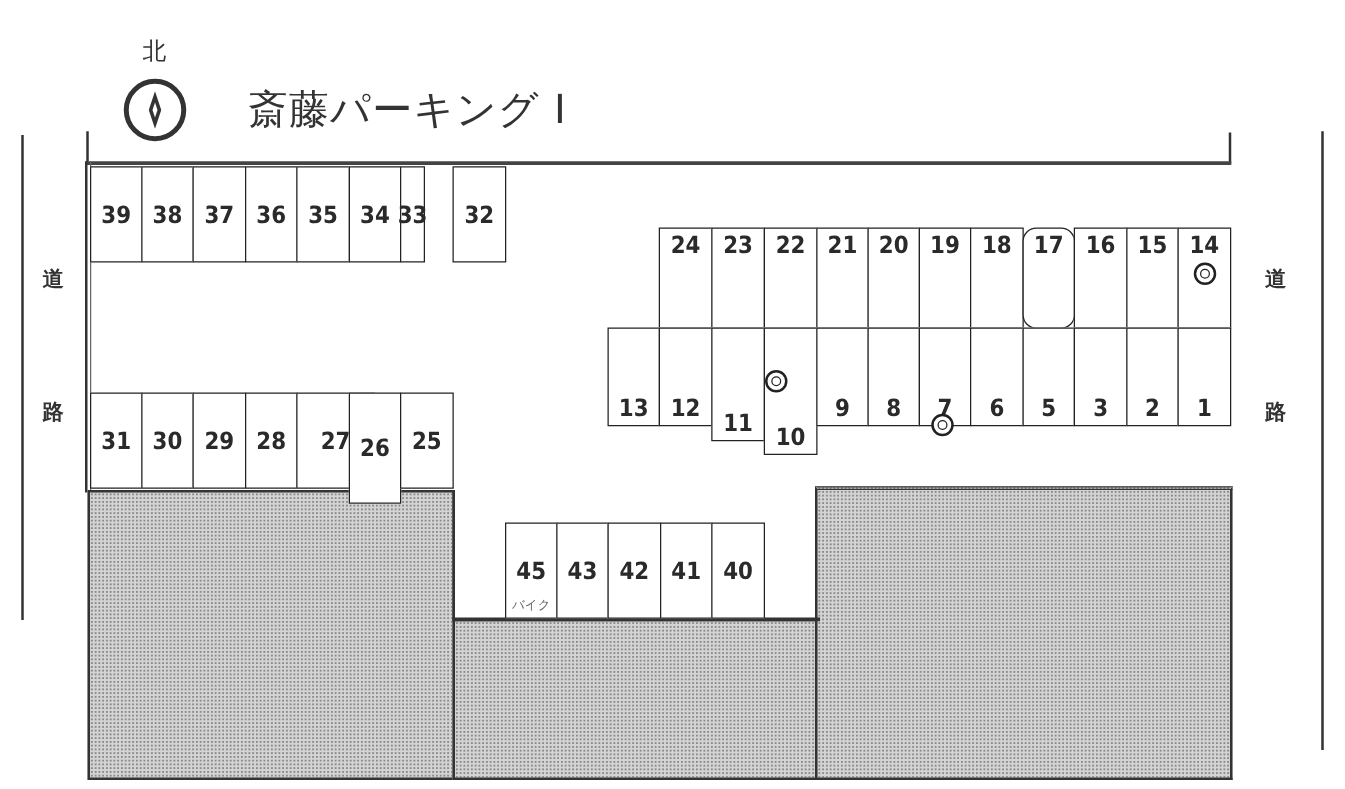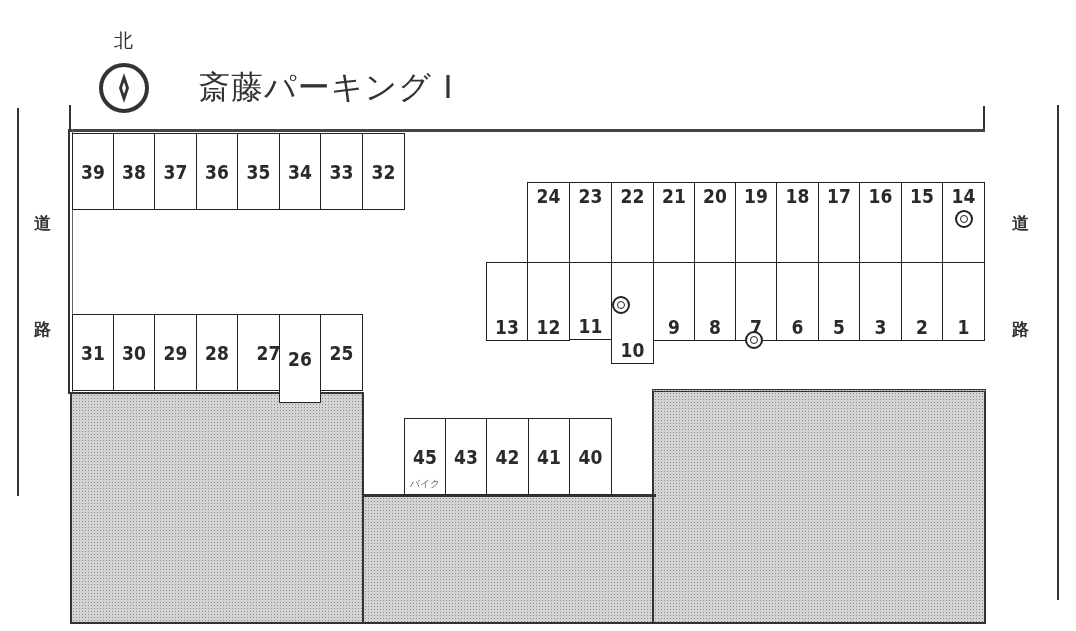--- a/index.html
+++ b/index.html
@@ -63,21 +63,21 @@
 <div class="abs" style="left:362px; top:392px; width:4px; height:105px; border-left:2px solid #333;"></div>
 <div class="abs" style="left:362px; top:494px; width:294px; height:3px; background:#333;"></div>
 
 <div>
   <div class="stall" style="left:72px;  top:133px; width:42px; height:77px;">39</div>
   <div class="stall" style="left:113px; top:133px; width:42px; height:77px;">38</div>
   <div class="stall" style="left:154px; top:133px; width:43px; height:77px;">37</div>
   <div class="stall" style="left:196px; top:133px; width:42px; height:77px;">36</div>
   <div class="stall" style="left:237px; top:133px; width:43px; height:77px;">35</div>
   <div class="stall" style="left:279px; top:133px; width:42px; height:77px;">34</div>
-  <div class="stall" style="left:320px; top:133px; width:43px; height:77px;">33</div>
+  <div class="stall" style="left:320px; top:133px; width:20px; height:77px;">33</div>
   <div class="stall" style="left:362px; top:133px; width:43px; height:77px;">32</div>
 </div>
 
 <div>
   <div class="stall" style="left:72px;  top:314px; width:42px; height:77px;">31</div>
   <div class="stall" style="left:113px; top:314px; width:42px; height:77px;">30</div>
   <div class="stall" style="left:154px; top:314px; width:43px; height:77px;">29</div>
   <div class="stall" style="left:196px; top:314px; width:42px; height:77px;">28</div>
   <div class="stall" style="left:237px; top:314px; width:63px; height:77px;">27</div>
   <div class="stall" style="left:279px; top:314px; width:42px; height:89px;">26</div>
@@ -85,30 +85,30 @@
 </div>
 
 <div>
   <div class="stall top" style="left:527px; top:182px; width:43px; height:81px;">24</div>
   <div class="stall top" style="left:569px; top:182px; width:43px; height:81px;">23</div>
   <div class="stall top" style="left:611px; top:182px; width:43px; height:81px;">22</div>
   <div class="stall top" style="left:653px; top:182px; width:42px; height:81px;">21</div>
   <div class="stall top" style="left:694px; top:182px; width:42px; height:81px;">20</div>
   <div class="stall top" style="left:735px; top:182px; width:42px; height:81px;">19</div>
   <div class="stall top" style="left:776px; top:182px; width:43px; height:81px;">18</div>
-  <div class="stall top" style="left:818px; top:182px; width:42px; height:81px;">17</div>
+  <div class="stall top" style="left:818px; top:182px; width:42px; height:81px;border-radius:11px;">17</div>
   <div class="stall top" style="left:859px; top:182px; width:43px; height:81px;">16</div>
   <div class="stall top" style="left:901px; top:182px; width:42px; height:81px;">15</div>
   <div class="stall top" style="left:942px; top:182px; width:43px; height:81px;">14</div>
 </div>
 
 <div>
   <div class="stall bottom" style="left:486px; top:262px; width:42px; height:79px;">13</div>
   <div class="stall bottom" style="left:527px; top:262px; width:43px; height:79px;">12</div>
-  <div class="stall bottom" style="left:569px; top:262px; width:43px; height:78px;">11</div>
+  <div class="stall bottom" style="left:569px; top:262px; width:43px; height:91px;">11</div>
   <div class="stall bottom" style="left:611px; top:262px; width:43px; height:102px;">10</div>
   <div class="stall bottom" style="left:653px; top:262px; width:42px; height:79px;">9</div>
   <div class="stall bottom" style="left:694px; top:262px; width:42px; height:79px;">8</div>
   <div class="stall bottom" style="left:735px; top:262px; width:42px; height:79px;">7</div>
   <div class="stall bottom" style="left:776px; top:262px; width:43px; height:79px;">6</div>
   <div class="stall bottom" style="left:818px; top:262px; width:42px; height:79px;">5</div>
   <div class="stall bottom" style="left:859px; top:262px; width:43px; height:79px;">3</div>
   <div class="stall bottom" style="left:901px; top:262px; width:42px; height:79px;">2</div>
   <div class="stall bottom" style="left:942px; top:262px; width:43px; height:79px;">1</div>
 </div>

